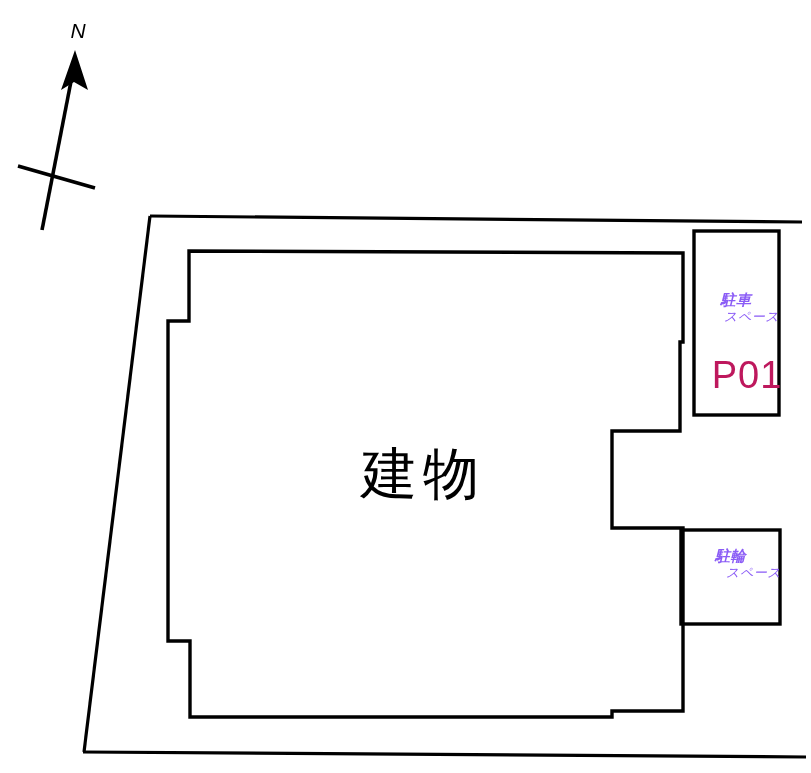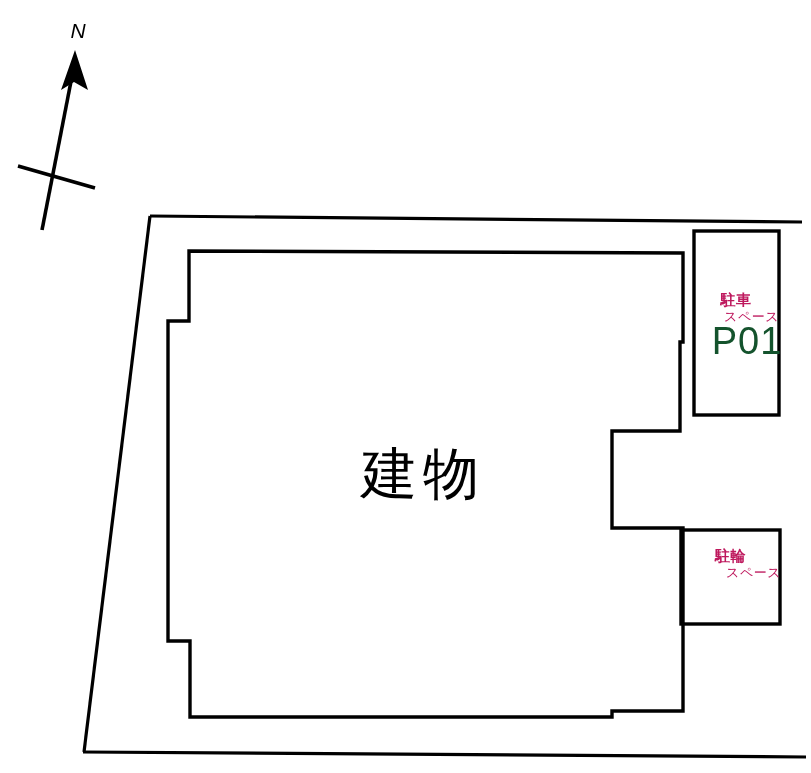--- a/index.html
+++ b/index.html
@@ -59,21 +59,22 @@
     left: 60px;
     top: 20px;
     width: 36px;
     font-size: 21px;
     font-style: italic;
     line-height: 1;
   }
   .zone-text-block {
     position: absolute;
     text-align: center;
-    color: #be185d;
+    color: #8b5cf6;
+    font-style: italic;
   }
   #parking-zone-text {
     left: 693px;
     top: 292px;
     width: 86px;
   }
   #bicycle-zone-text {
     left: 680px;
     top: 548px;
     width: 101px;
@@ -86,27 +87,27 @@
   }
   .zone-line-2 {
     font-size: 13px;
     line-height: 1.25;
     letter-spacing: 0.5px;
     text-align: right;
   }
   #parking-code {
     position: absolute;
     left: 693px;
-    top: 322px;
+    top: 356px;
     width: 108px;
     text-align: center;
     font-size: 38px;
     line-height: 1;
     letter-spacing: 1px;
-    color: #14532d;
+    color: #be185d;
   }
 </style>
 </head>
 <body>
 
 <div id="site-plan">
 
   <svg class="plan-canvas" viewBox="0 0 811 773" xmlns="http://www.w3.org/2000/svg">
 
     <g>

